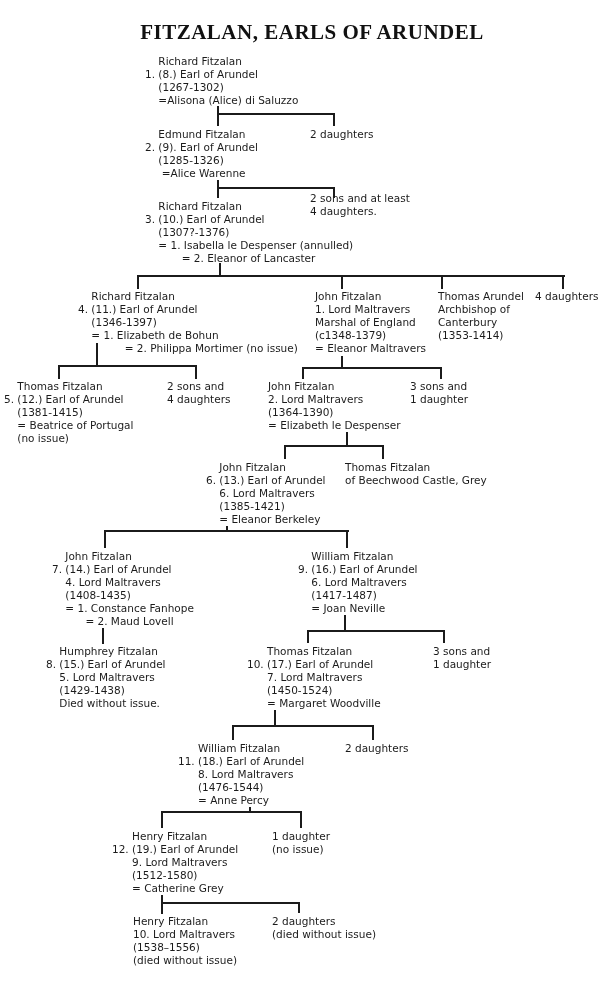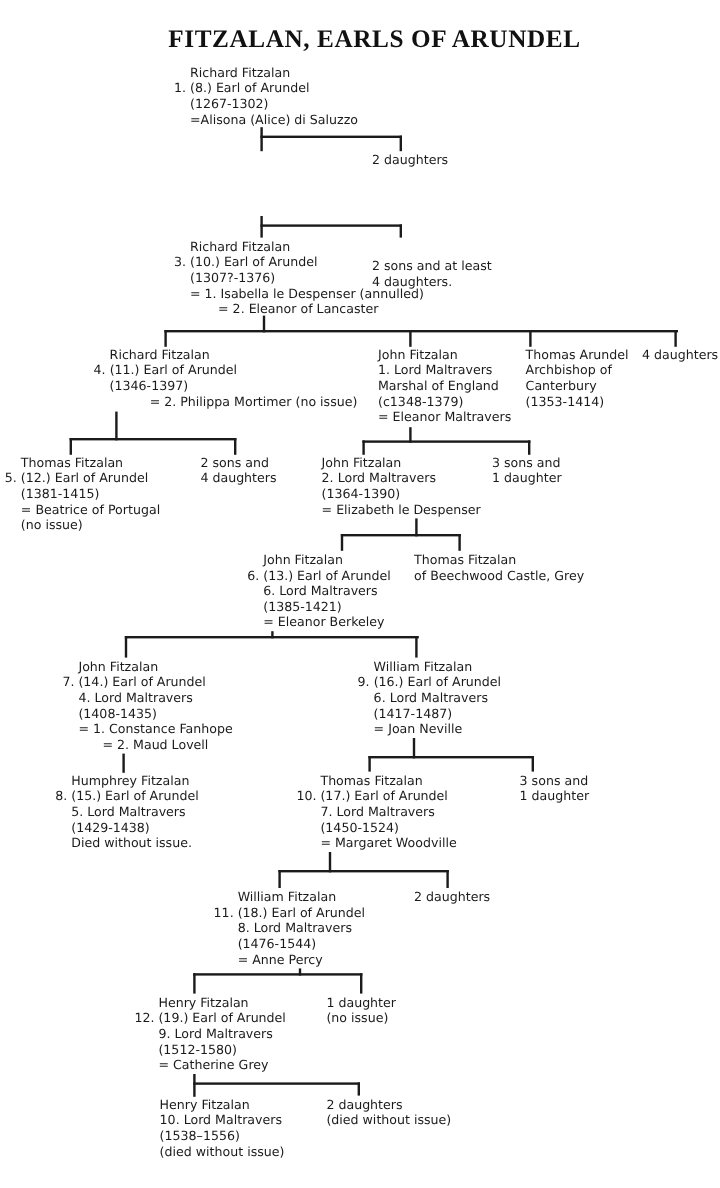--- a/index.html
+++ b/index.html
@@ -30,51 +30,58 @@
       <div class="tl">    Richard Fitzalan</div>
       <div class="tl">1. (8.) Earl of Arundel</div>
       <div class="tl">    (1267-1302)</div>
       <div class="tl">    =Alisona (Alice) di Saluzzo</div>
     </div>
 
   <div class="v" style="left:217px;top:106px;height:20px"></div>
   <div class="h" style="left:217px;top:113px;width:118px"></div>
   <div class="v" style="left:333px;top:113px;height:13px"></div>
 
+  <div class="node" style="left:145px;top:128px">
+      <div class="tl">    Edmund Fitzalan</div>
+      <div class="tl">2. (9). Earl of Arundel</div>
+      <div class="tl">    (1285-1326)</div>
+      <div class="tl">     =Alice Warenne</div>
+    </div>
   <div class="node" style="left:310px;top:128px">
       <div class="tl">2 daughters</div>
     </div>
 
   <div class="v" style="left:217px;top:180px;height:18px"></div>
   <div class="h" style="left:217px;top:187px;width:118px"></div>
   <div class="v" style="left:333px;top:187px;height:11px"></div>
 
   <div class="node" style="left:145px;top:200px">
       <div class="tl">    Richard Fitzalan</div>
       <div class="tl">3. (10.) Earl of Arundel</div>
       <div class="tl">    (1307?-1376)</div>
       <div class="tl">    = 1. Isabella le Despenser (annulled)</div>
       <div class="tl">           = 2. Eleanor of Lancaster</div>
     </div>
-  <div class="node" style="left:310px;top:216px">
+  <div class="node" style="left:310px;top:192px">
       <div class="tl">2 sons and at least</div>
       <div class="tl">4 daughters.</div>
     </div>
 
   <div class="v" style="left:219px;top:263px;height:14px"></div>
   <div class="h" style="left:137px;top:275px;width:428px"></div>
   <div class="v" style="left:137px;top:275px;height:14px"></div>
   <div class="v" style="left:341px;top:275px;height:14px"></div>
   <div class="v" style="left:441px;top:275px;height:14px"></div>
   <div class="v" style="left:562px;top:275px;height:14px"></div>
 
   <div class="node" style="left:78px;top:290px">
       <div class="tl">    Richard Fitzalan</div>
       <div class="tl">4. (11.) Earl of Arundel</div>
       <div class="tl">    (1346-1397)</div>
+      <div class="tl">    = 1. Elizabeth de Bohun</div>
       <div class="tl">              = 2. Philippa Mortimer (no issue)</div>
     </div>
   <div class="node" style="left:315px;top:290px">
       <div class="tl">John Fitzalan</div>
       <div class="tl">1. Lord Maltravers</div>
       <div class="tl">Marshal of England</div>
       <div class="tl">(c1348-1379)</div>
       <div class="tl">= Eleanor Maltravers</div>
     </div>
   <div class="node" style="left:438px;top:290px">

